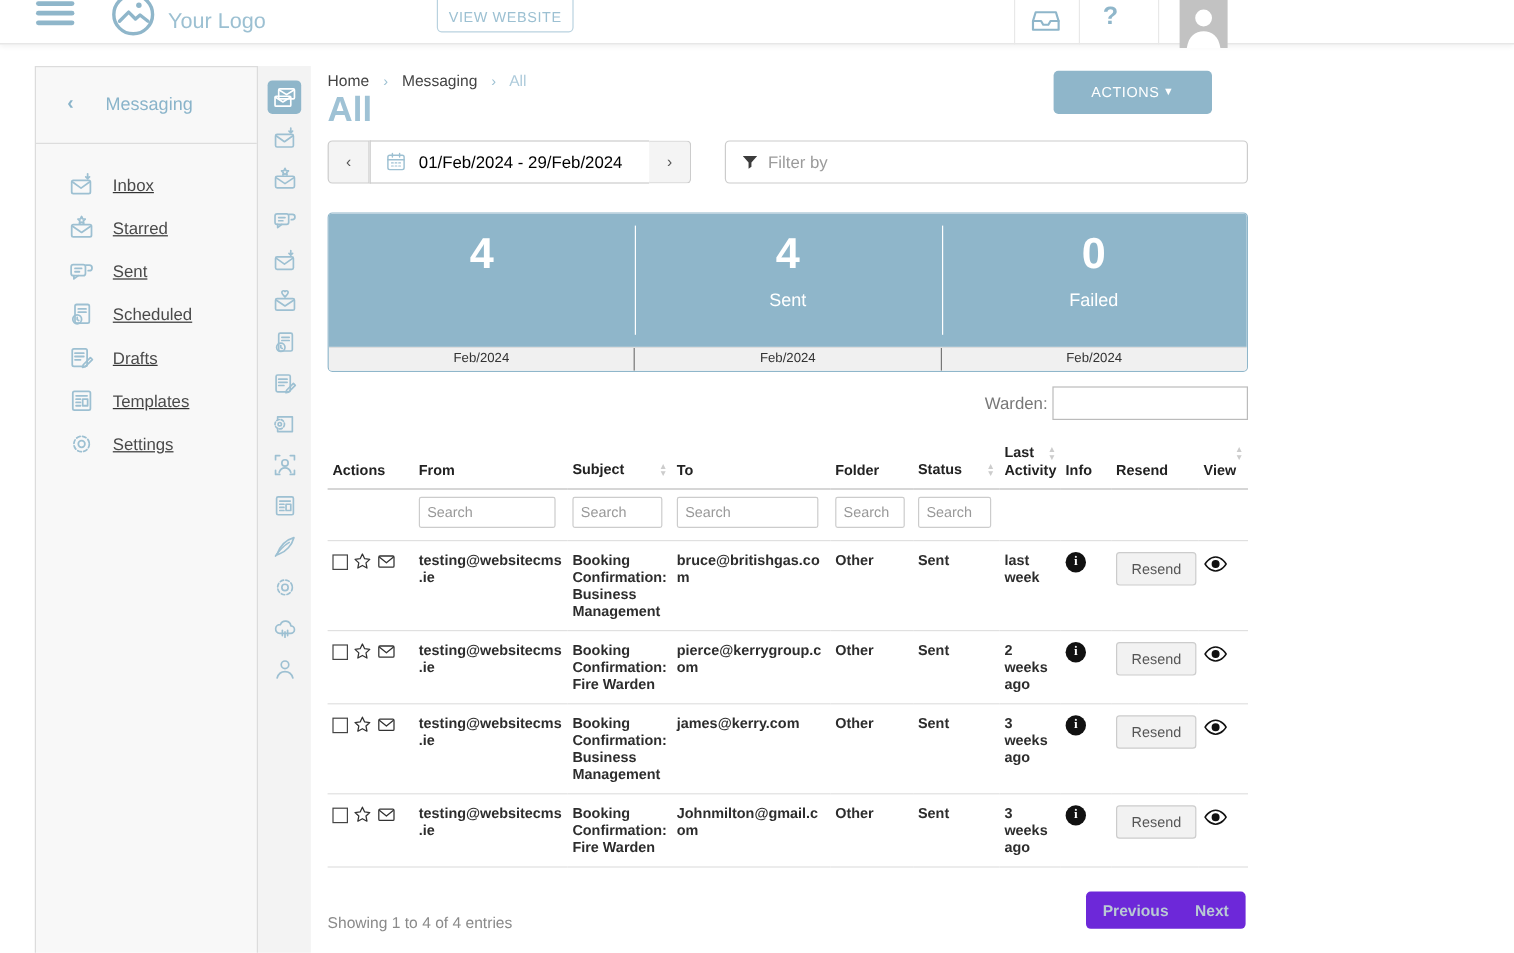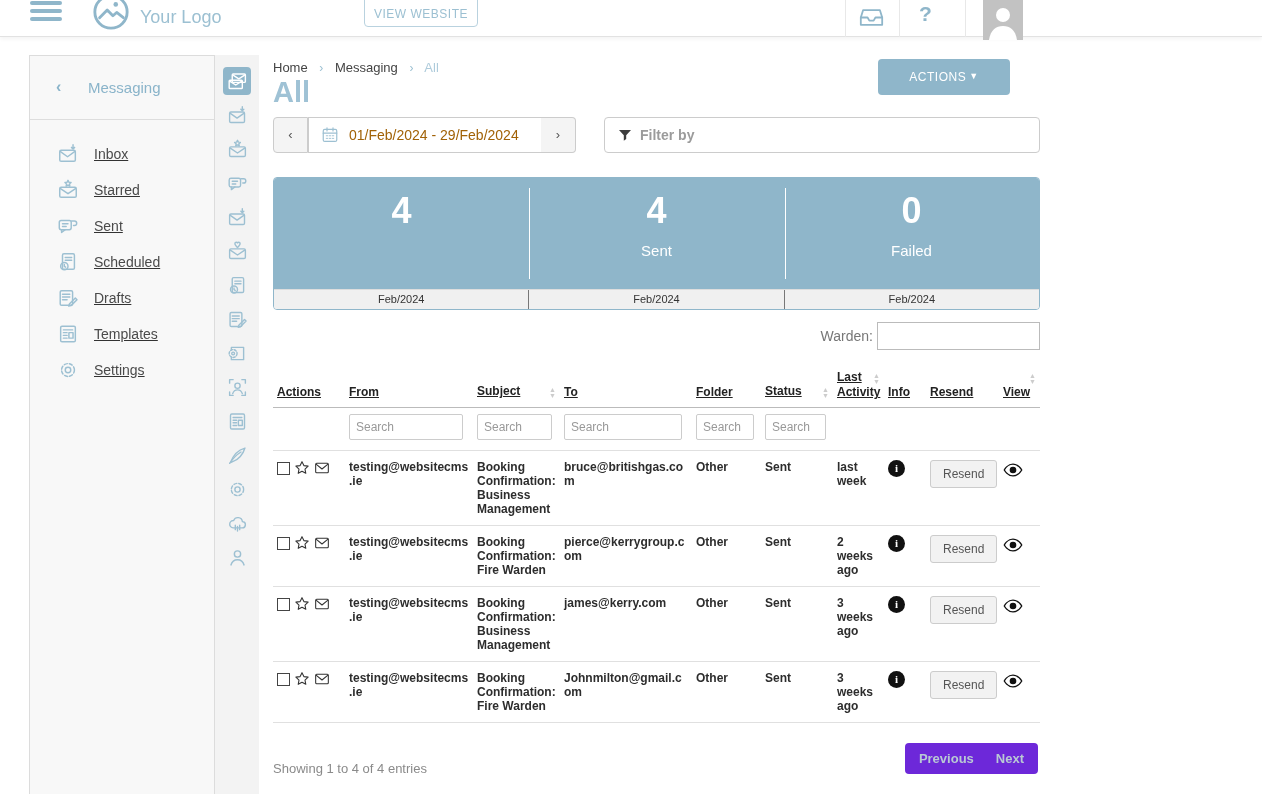--- a/index.html
+++ b/index.html
@@ -60,26 +60,26 @@
   .actions-btn .caret { font-size:9px; vertical-align:2px; margin-left:3px; }
 
   .datebar { position:absolute; top:62px; left:0; height:36px; display:flex; }
   .date-nav { width:35px; height:36px; background:#f4f4f4; border:1px solid #ccc;
     color:#555; font-size:13px; text-align:center; line-height:34px; cursor:pointer; }
   .date-nav.prev { border-radius:4px 0 0 4px; }
   .date-nav.next { border-radius:0 4px 4px 0; border-left:none; }
   .date-display { width:233px; height:36px; background:#fff; border:1px solid #ccc; border-right:none;
     display:flex; align-items:center; padding-left:12px; cursor:pointer; }
   .date-display .cal { color:#9dc0d2; margin-right:10px; }
-  .date-display .txt { font-size:14px; color:#a16207; }
+  .date-display .txt { font-size:14px; color:#000000; }
 
   .filterbox { position:absolute; top:62px; left:331px; width:436px; height:36px;
     border:1px solid #ccc; border-radius:4px; display:flex; align-items:center; padding-left:12px; }
   .filterbox input { border:none; outline:none; font-size:14px; color:#444; width:380px;
-    font-family:inherit; background:transparent;font-weight:bold; }
+    font-family:inherit; background:transparent; }
   .filterbox input::placeholder { color:#9b9b9b; }
   .funnel { color:#3c3c3c; margin-right:7px; }
 
   .stats { position:absolute; top:122px; left:0; width:767px; border:1px solid #8fb6ca;
     border-radius:4px; overflow:hidden; }
   .stats-blue { background:#8fb6ca; height:111px; display:flex; position:relative; }
   .stat { flex:1; text-align:center; color:#fff; padding-top:12px; }
   .stat .num { font-size:36px; font-weight:bold; }
   .stat .lab { font-size:15px; margin-top:10px; }
   .vsep-w { position:absolute; top:10px; bottom:10px; width:1px; background:#fff; }
@@ -89,21 +89,21 @@
 
   
   .tablecard { position:absolute; top:267px; left:0; width:767px; }
   .search-global { display:flex; justify-content:flex-end; align-items:center; margin-bottom:14px; }
   .search-global label { font-size:14px; color:#777; margin-right:4px; }
   .search-global input { width:163px; height:28px; border:1px solid #bbb; font-size:13px;
     padding:0 6px; font-family:inherit; outline:none; }
 
   table.dt { width:767px; border-collapse:collapse; table-layout:fixed; }
   table.dt th { font-size:12px; font-weight:bold; color:#222; text-align:left;
-    padding:6px 4px 8px 4px; border-bottom:1px solid #bbb; vertical-align:bottom; cursor:pointer;text-decoration:underline; }
+    padding:6px 4px 8px 4px; border-bottom:1px solid #bbb; vertical-align:bottom; cursor:pointer; }
   .sorter { float:right; display:inline-flex; flex-direction:column; color:#ccc; font-size:7px;
     line-height:6px; margin-top:3px; }
   table.dt td { font-size:12px; font-weight:bold; color:#2d2d2d; padding:9px 4px;
     vertical-align:top; border-bottom:1px solid #e0e0e0; word-wrap:break-word; }
   tr.searchrow td { border-bottom:1px solid #e0e0e0; padding:6px 4px 10px 4px; }
   tr.searchrow input { height:26px; border:1px solid #ccc; border-radius:2px; font-size:12px;
     color:#555; padding:0 6px; width:95%; font-family:inherit; outline:none; }
   tr.searchrow input::placeholder { color:#999; font-weight:normal; }
 
   .rowicons { display:flex; align-items:center; gap:4px; color:#333; }

